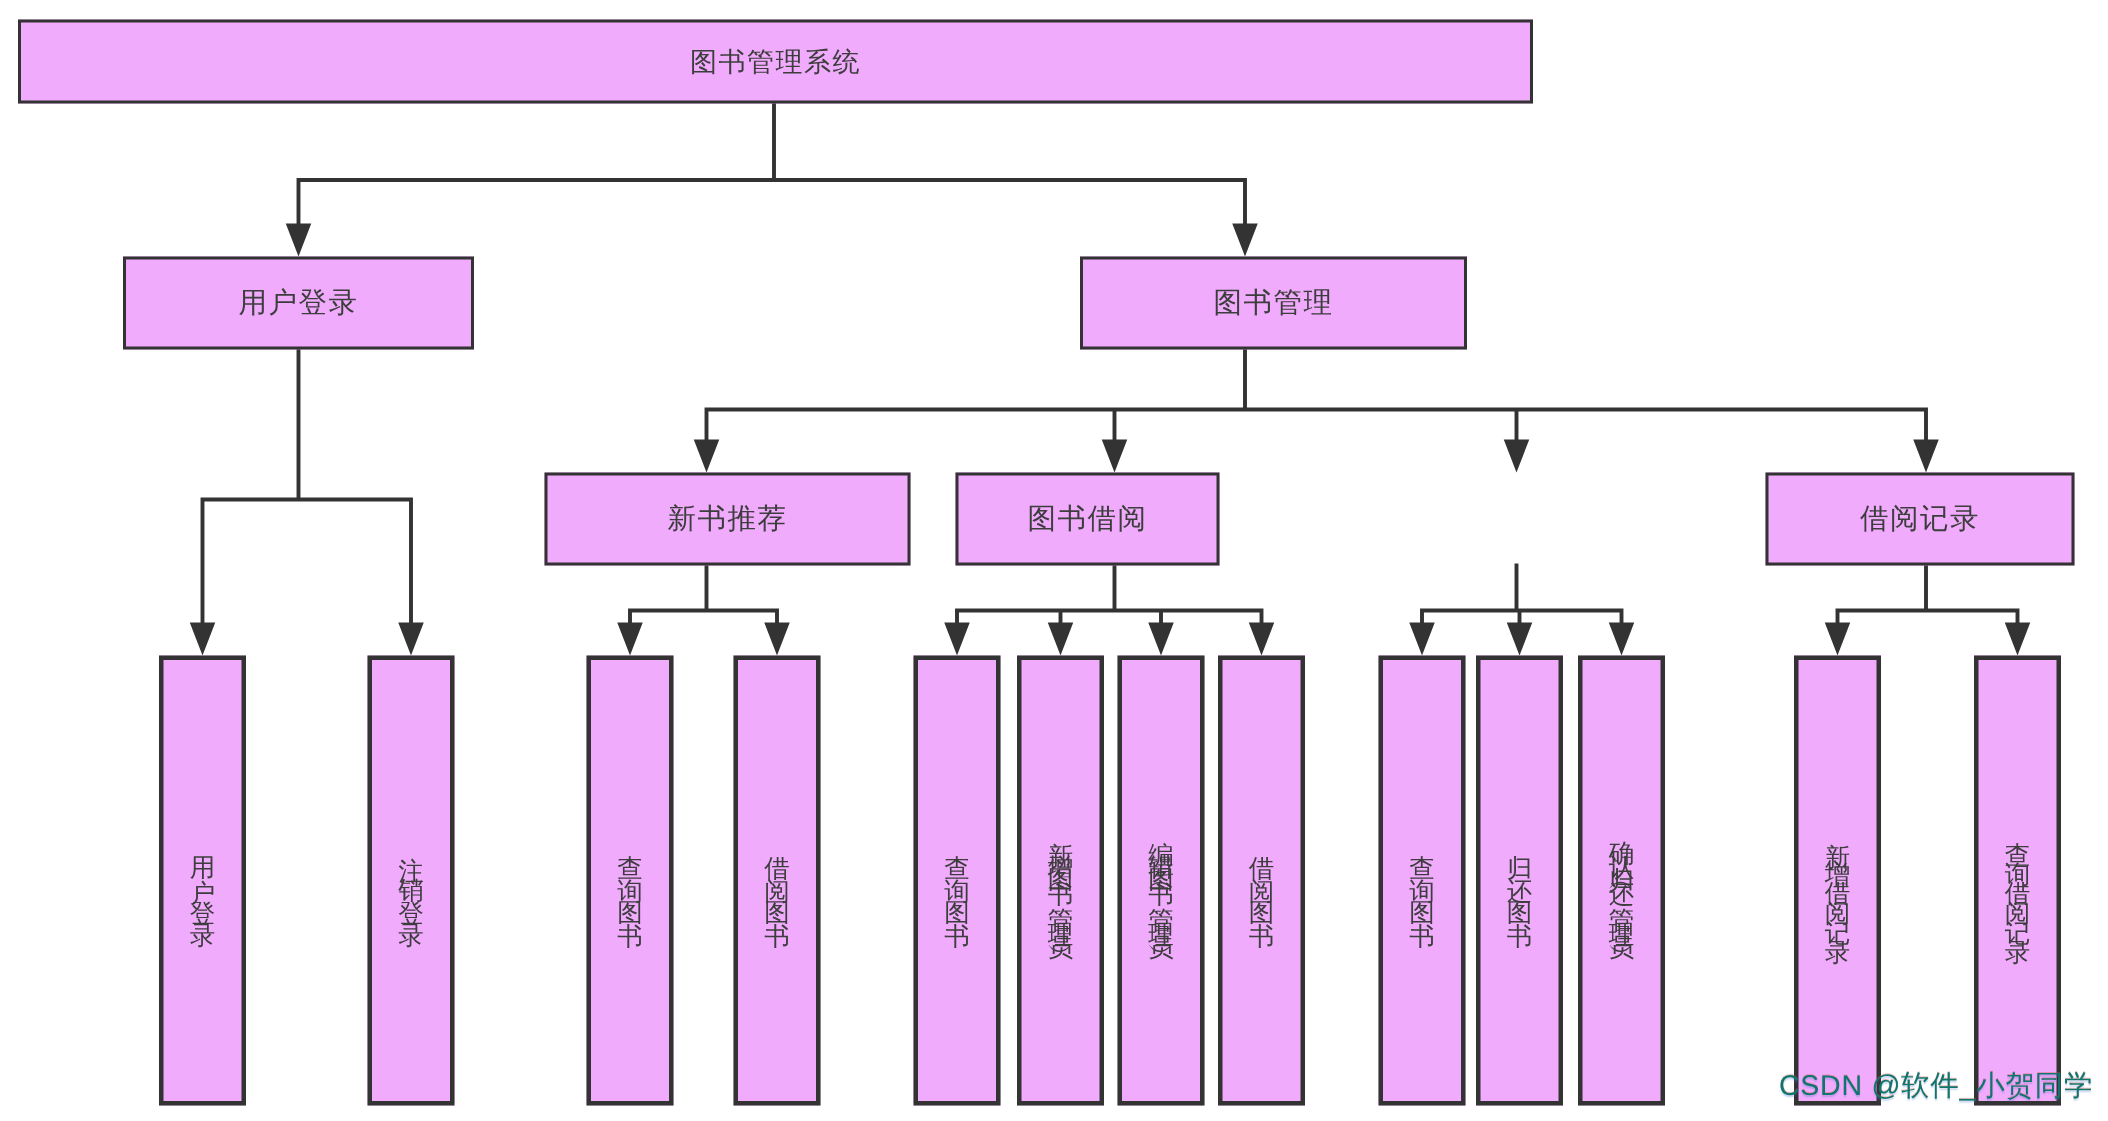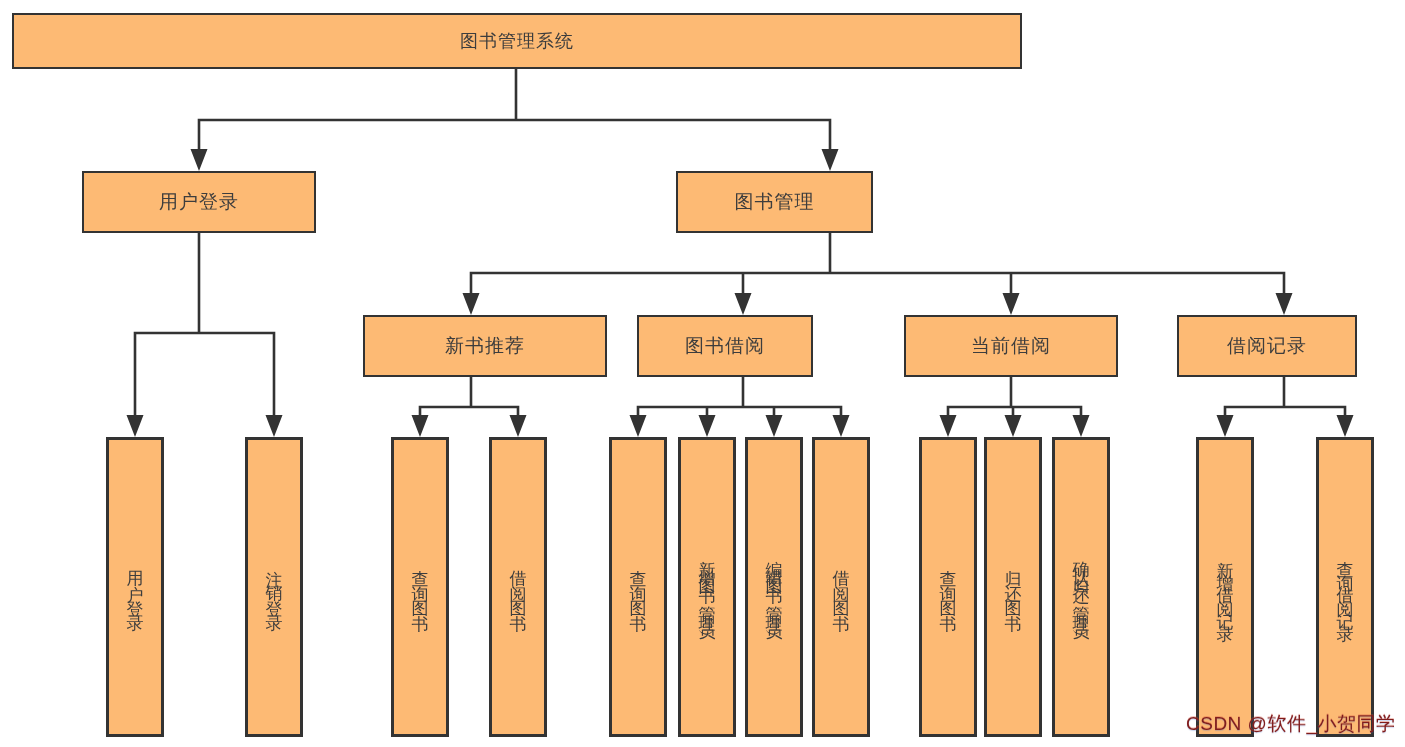--- a/index.html
+++ b/index.html
@@ -6,21 +6,21 @@
   .canvas{
     position:relative;
     width:1405px;height:747px;
     background:#ffffff;
     font-family:"Liberation Sans","DejaVu Sans",sans-serif;
     overflow:hidden;
   }
   .connectors{position:absolute;left:0;top:0;width:1405px;height:747px;}
   .box{
     position:absolute;
-    background:#fdba74;
+    background:#f0abfc;
     border:2.5px solid #333333;
     box-sizing:border-box;
     display:flex;align-items:center;justify-content:center;
   }
   .box.leaf{border-width:3px;}
   .lbl{
     color:#3d3d3d;
     font-size:19px;
     letter-spacing:1px;
     white-space:nowrap;
@@ -33,21 +33,21 @@
     line-height:1;
     white-space:nowrap;
   }
   .ls-lg{letter-spacing:15px;}
   .ls-md{letter-spacing:13px;}
   .ls-sm{letter-spacing:9px;}
   .watermark{
     position:absolute;
     left:1186px;top:711px;
     font-size:19px;
-    color:#7f1d1d;
+    color:#0f766e;
     letter-spacing:0.5px;
     white-space:nowrap;
     z-index:5;
     text-shadow:0 -1px 0 rgba(214,80,60,0.35), 0 1px 1px rgba(70,110,200,0.30);
   }
 </style>
 </head>
 <body>
 
 <div class="canvas">
@@ -72,34 +72,31 @@
              M1336.5 415 L1353.5 415 L1345 437 Z"></path>
   </svg>
 
   <div class="box root" style="left:12px;top:13px;width:1010px;height:56px">
     <span class="lbl">图书管理系统</span>
   </div>
 
   <div class="box branch" style="left:82px;top:171px;width:234px;height:62px">
     <span class="lbl">用户登录</span>
   </div>
-  <div class="box branch" style="left:676px;top:171px;width:197px;height:62px">
+  <div class="box branch" style="left:720px;top:171px;width:258px;height:62px">
     <span class="lbl">图书管理</span>
   </div>
 
   <div class="box branch" style="left:363px;top:315px;width:244px;height:62px">
     <span class="lbl">新书推荐</span>
   </div>
   <div class="box branch" style="left:637px;top:315px;width:176px;height:62px">
     <span class="lbl">图书借阅</span>
   </div>
-  <div class="box branch" style="left:904px;top:315px;width:214px;height:62px">
-    <span class="lbl">当前借阅</span>
-  </div>
-  <div class="box branch" style="left:1177px;top:315px;width:180px;height:62px">
+  <div class="box branch" style="left:1177px;top:315px;width:206px;height:62px">
     <span class="lbl">借阅记录</span>
   </div>
 
   <div class="box leaf" style="left:106px;top:437px;width:58px;height:300px">
     <span class="vlbl ls-lg">用户登录</span>
   </div>
   <div class="box leaf" style="left:245px;top:437px;width:58px;height:300px">
     <span class="vlbl ls-lg">注销登录</span>
   </div>
 

